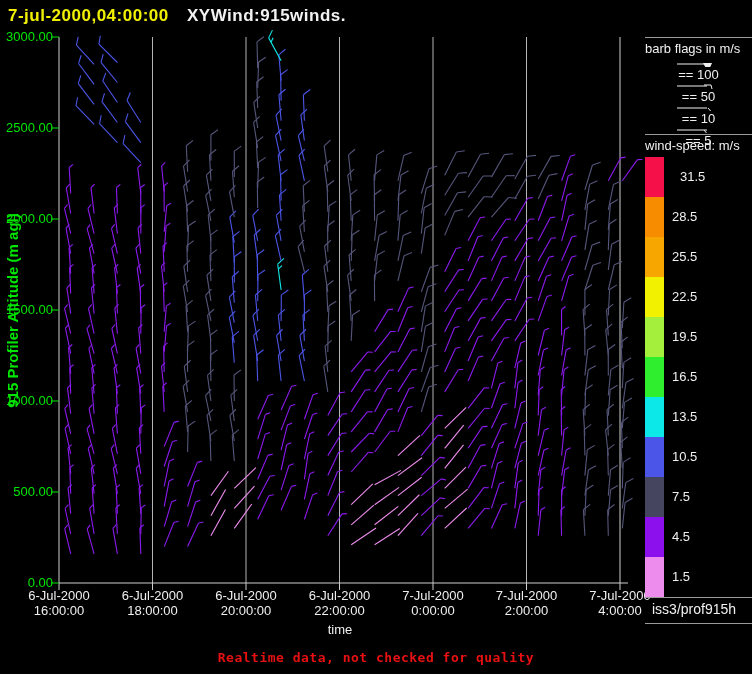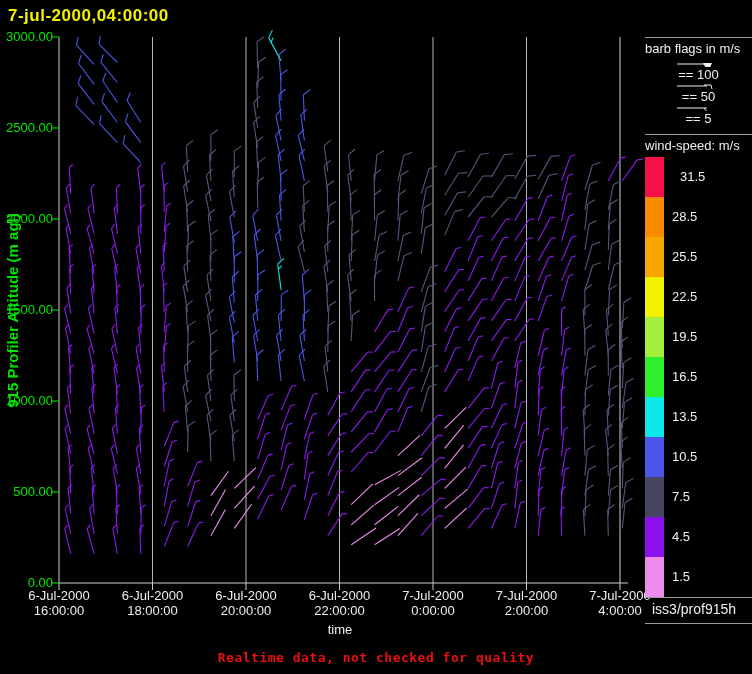--- a/index.html
+++ b/index.html
@@ -25,20 +25,21 @@
   .cb-label{position:absolute;left:27px;width:60px;height:40px;line-height:40px;font-size:13px;color:#f0f0f0;}
   #station{position:absolute;left:652px;top:601px;font-size:14px;color:#f0f0f0;}
   #warning{position:absolute;left:0;top:650px;width:752px;text-align:center;
      font-family:"DejaVu Sans Mono",monospace;font-weight:bold;font-size:13px;color:#e81010;letter-spacing:0.5px;}
 </style>
 </head>
 <body>
 
 <div id="screen">
   <span class="t-yellow">7-jul-2000,04:00:00</span>
+  <span class="t-white">XYWind:915winds.</span>
 
   <svg id="plot-svg" width="752" height="674">
       <line x1="59" y1="583" x2="59" y2="590" stroke="#cfcfcf" stroke-width="1"></line>
       <line x1="152.5" y1="37" x2="152.5" y2="583" stroke="#b4b4b4" stroke-width="1"></line>
       <line x1="152.5" y1="583" x2="152.5" y2="590" stroke="#cfcfcf" stroke-width="1"></line>
       <line x1="246" y1="37" x2="246" y2="583" stroke="#b4b4b4" stroke-width="1"></line>
       <line x1="246" y1="583" x2="246" y2="590" stroke="#cfcfcf" stroke-width="1"></line>
       <line x1="339.5" y1="37" x2="339.5" y2="583" stroke="#b4b4b4" stroke-width="1"></line>
       <line x1="339.5" y1="583" x2="339.5" y2="590" stroke="#cfcfcf" stroke-width="1"></line>
       <line x1="433" y1="37" x2="433" y2="583" stroke="#b4b4b4" stroke-width="1"></line>
@@ -1957,20 +1958,27 @@
       <div class="bl-row">
         <svg width="44" height="15">
           <line x1="2" y1="4" x2="32" y2="4" stroke="#f0f0f0"></line>
           <polyline points="29,3 36,3 38,11" fill="none" stroke="#f0f0f0"></polyline>
         </svg>
         <span class="bl-label">== 50</span>
       </div>
       <div class="bl-row">
         <svg width="44" height="15">
           <line x1="2" y1="4" x2="32" y2="4" stroke="#f0f0f0"></line>
+          <line x1="33" y1="4" x2="41" y2="13" stroke="#f0f0f0"></line>
+        </svg>
+        <span class="bl-label">== 10</span>
+      </div>
+      <div class="bl-row">
+        <svg width="44" height="15">
+          <line x1="2" y1="4" x2="32" y2="4" stroke="#f0f0f0"></line>
           <line x1="29" y1="4" x2="34" y2="10" stroke="#f0f0f0"></line>
         </svg>
         <span class="bl-label">== 5</span>
       </div>
     </div>
   <div class="sep" style="top:134px"></div>
 
   <div class="cb-title">wind-speed: m/s</div>
   <div id="colorbar">
       <div class="cb-seg" style="top: 0px; background: rgb(245, 16, 74);"></div>

